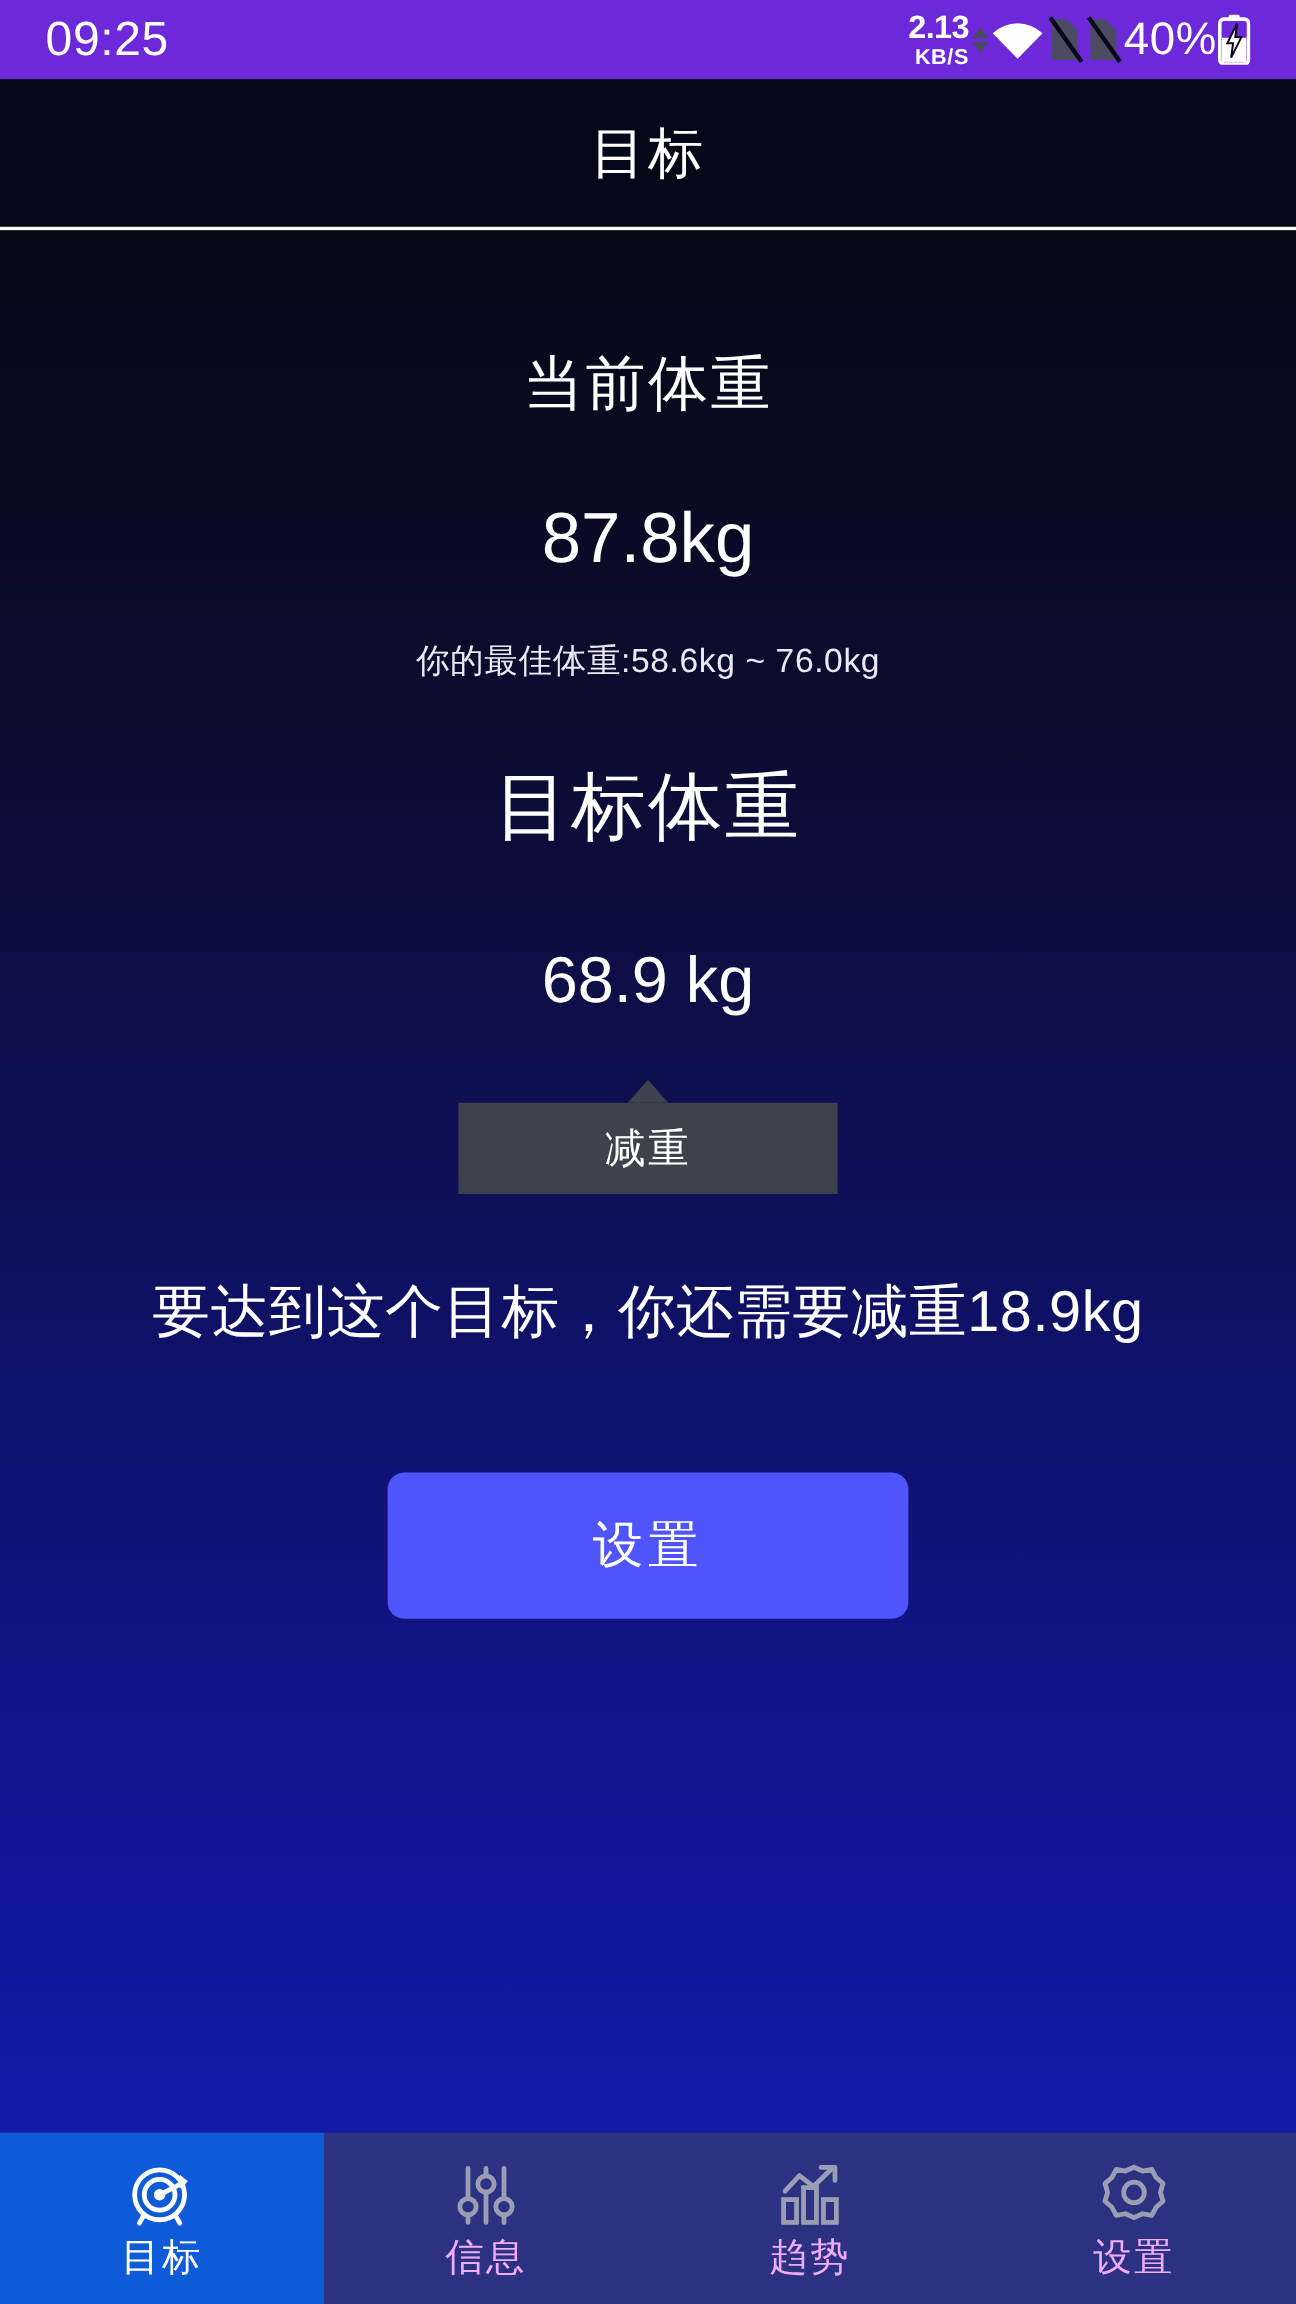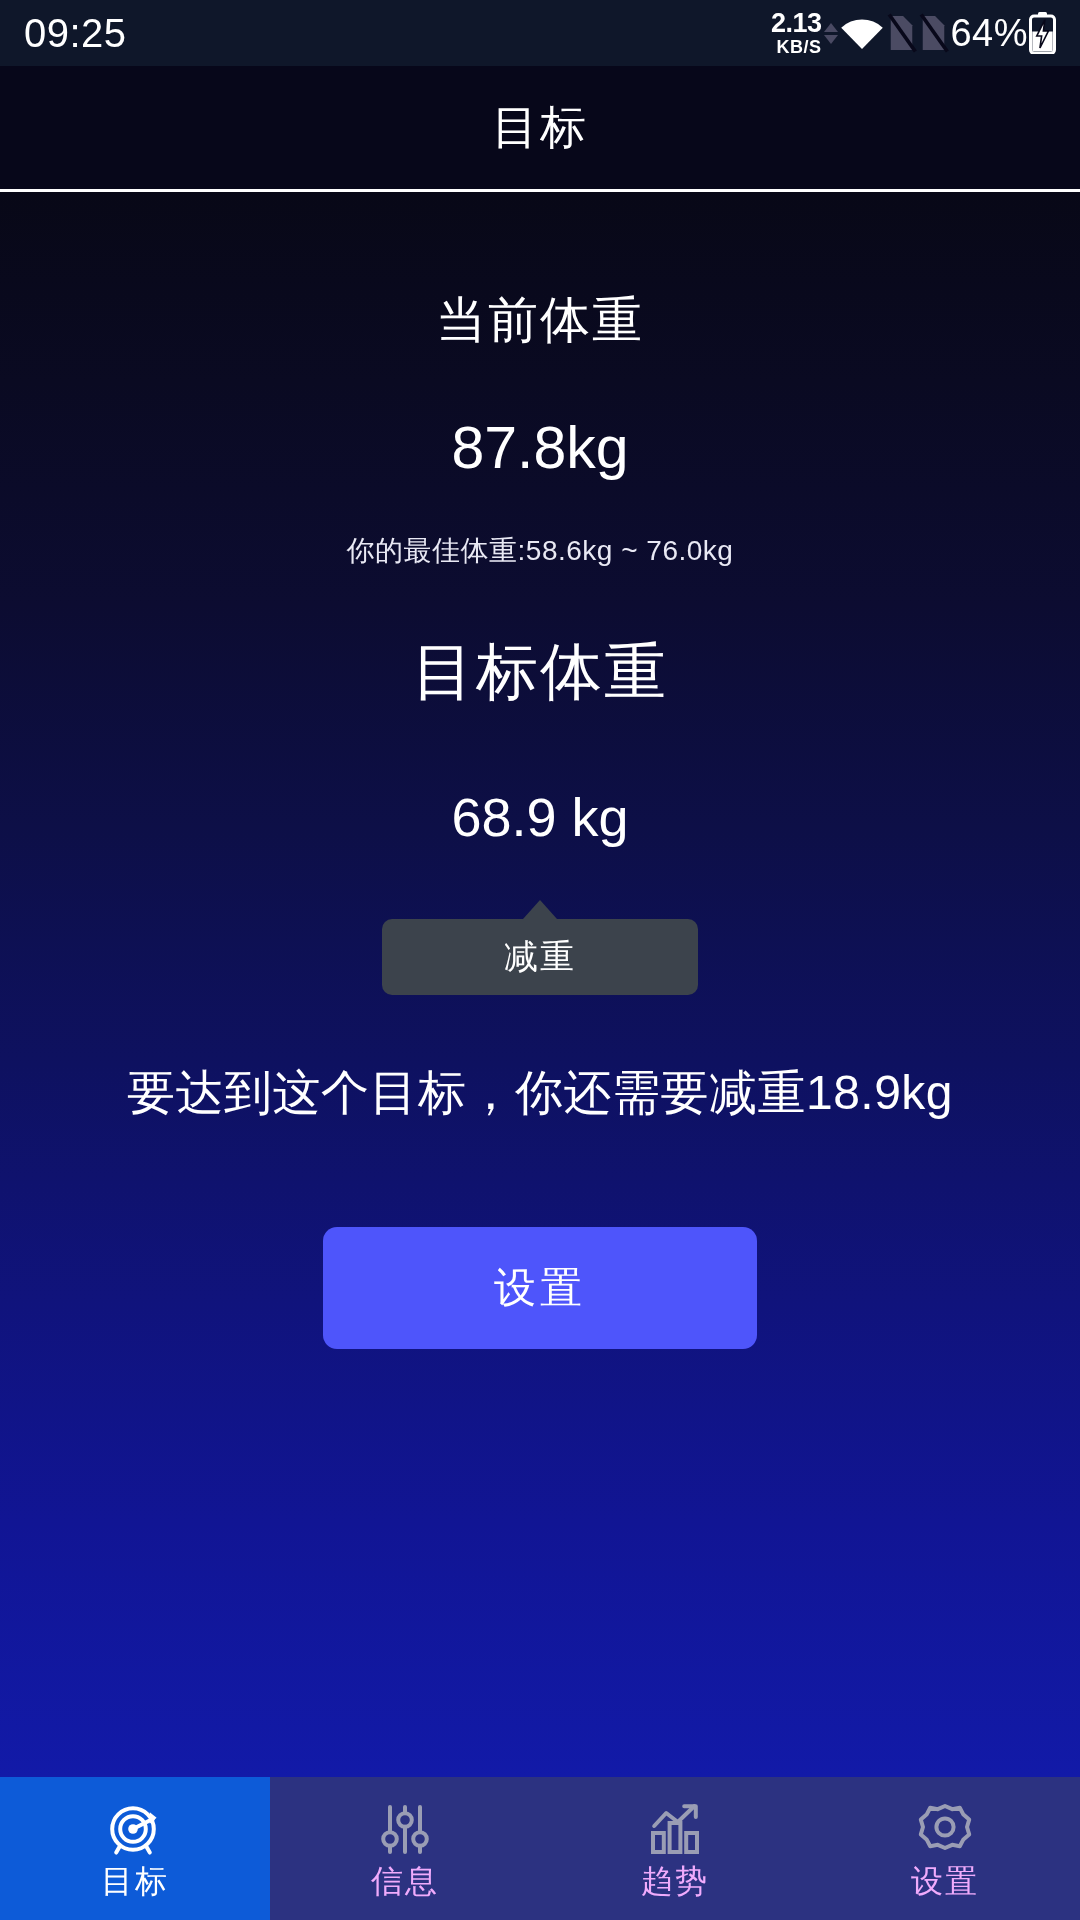--- a/index.html
+++ b/index.html
@@ -12,23 +12,23 @@
   #phone {
     position:relative;
     width:1080px; height:1920px;
     background:#05050f;
     display:flex; flex-direction:column;
   }
 
   
   .statusbar {
     height:66px; flex:0 0 66px;
-    background:#0f172a;
+    background:#6d28d9;
     display:flex; align-items:center;
-    padding:0 24px;
+    padding:0 38px;
     color:#ffffff;
   }
   .clock { font-size:40px; font-weight:400; letter-spacing:0.5px; line-height:1; }
   .sb-spacer { flex:1 1 auto; }
   .sb-right { display:flex; align-items:center; gap:1px; }
   .netspeed { display:flex; flex-direction:column; align-items:flex-end; line-height:1; }
   .netspeed .val { font-size:27px; font-weight:700; letter-spacing:-0.5px; }
   .netspeed .unit { font-size:18px; font-weight:700; letter-spacing:0.5px; margin-top:1px; }
   .arrows { display:flex; flex-direction:column; justify-content:center; gap:3px; margin-left:2px; }
   .arrows i { display:block; width:0; height:0; border-left:7px solid transparent; border-right:7px solid transparent; }
@@ -76,21 +76,21 @@
 
   .tooltip-wrap { margin-top:52px; position:relative; display:flex; flex-direction:column; align-items:center; }
   .tip-arrow {
     width:0; height:0;
     border-left:17px solid transparent;
     border-right:17px solid transparent;
     border-bottom:19px solid #3c434c;
   }
   .tooltip {
     background:#3c434c;
-    border-radius:10px;
+    border-radius:0;
     width:316px; height:76px;
     display:flex; align-items:center; justify-content:center;
     color:#ffffff; font-size:34px; letter-spacing:2px;
   }
 
   .goal-desc { color:#ffffff; font-size:48px; margin-top:66px; letter-spacing:0.5px; text-align:center; }
 
   .settings-btn {
     margin-top:102px;
     width:434px; height:122px;
@@ -150,21 +150,21 @@
       <svg class="simoff" viewBox="0 0 20 26">
         <path d="M3 2 h8 l6 6 v16 h-14 z" fill="#4b4b63"></path>
         <line x1="2" y1="1" x2="19" y2="25" stroke="#08081a" stroke-width="2.4"></line>
       </svg>
 
       <svg class="simoff" viewBox="0 0 20 26">
         <path d="M3 2 h8 l6 6 v16 h-14 z" fill="#4b4b63"></path>
         <line x1="2" y1="1" x2="19" y2="25" stroke="#08081a" stroke-width="2.4"></line>
       </svg>
 
-      <span class="batt-pct">64%</span>
+      <span class="batt-pct">40%</span>
 
       <svg class="batt" viewBox="0 0 18 28">
         <rect x="6" y="0" width="6" height="2.6" rx="1" fill="#ffffff"></rect>
         <rect x="1" y="2.6" width="16" height="25" rx="2.4" fill="none" stroke="#ffffff" stroke-width="2"></rect>
         <rect x="2.2" y="13" width="13.6" height="13.4" fill="#ffffff"></rect>
         <path d="M10.6 5 L5.2 16 H8.4 L7.3 24 L13 12.6 H9.6 Z" fill="#ffffff" stroke="#08081a" stroke-width="1.1"></path>
       </svg>
 
     </div>
   </div>

